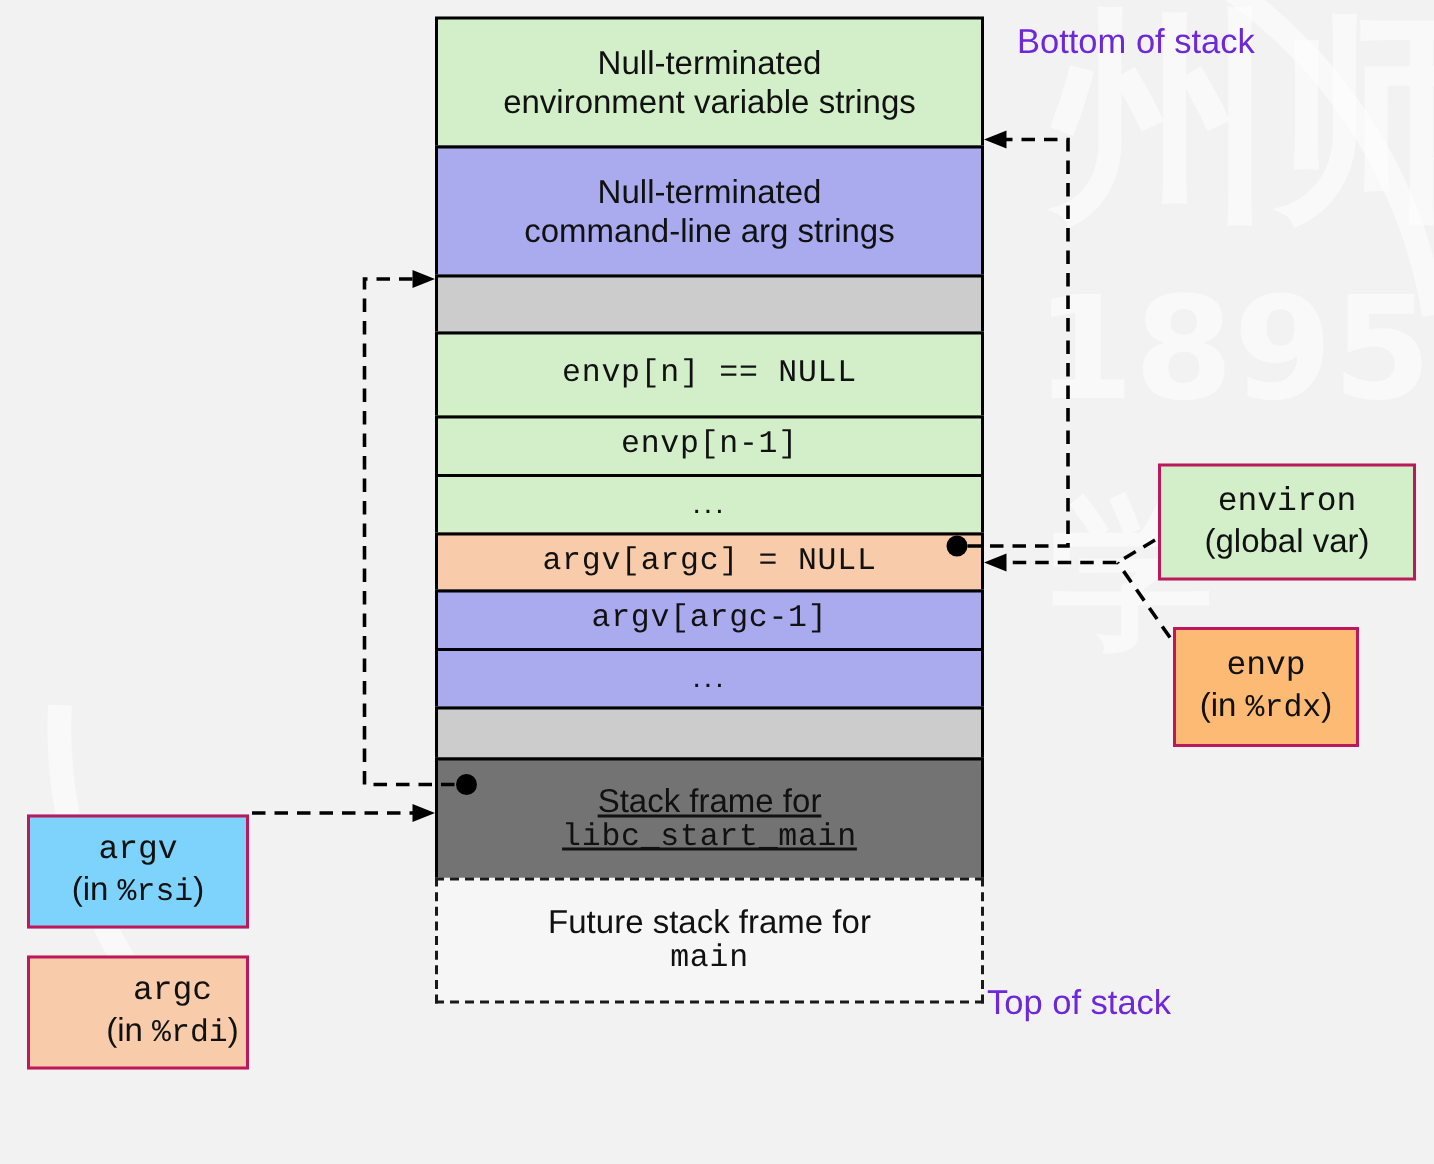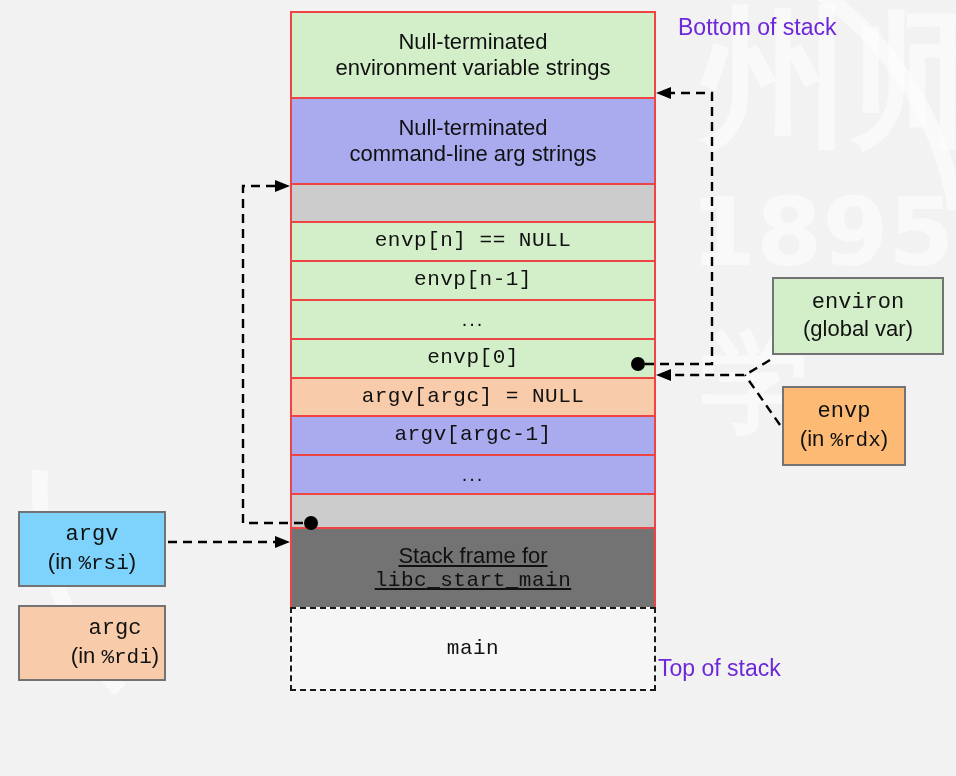--- a/index.html
+++ b/index.html
@@ -44,21 +44,21 @@
   
   #stack-column {
     position: absolute;
     left: 290px;
     top: 11px;
     width: 366px;
   }
 
   .stack-row {
     box-sizing: border-box;
-    border: 2px solid #ef4444;
+    border: 2px solid #000000;
     margin-top: -2px;
     display: flex;
     align-items: center;
     justify-content: center;
     text-align: center;
     position: relative;
     color: #111111;
   }
   .stack-row:first-child { margin-top: 0; }
 
@@ -79,28 +79,29 @@
 
   .dashed-box {
     border: 2px dashed #1a1a1a;
     background: #f6f6f6;
   }
 
   
   .callout {
     position: absolute;
     box-sizing: border-box;
-    border: 2px solid #737373;
+    border: 2px solid #be185d;
     display: flex;
     flex-direction: column;
     align-items: center;
     justify-content: center;
     text-align: right;
     line-height: 1.2;
     color: #111111;
+    margin-top: 32px;
   }
   .callout .ln1 { font-family: "Liberation Mono", "DejaVu Sans Mono", monospace; font-size: 22px; }
   .callout .ln2 { font-family: "Liberation Sans", sans-serif; font-size: 22px; }
   .callout .ln2 .reg { font-family: "Liberation Mono", "DejaVu Sans Mono", monospace; font-size: 21px; }
 
   #callout-environ { left: 772px; top: 277px; width: 172px; height: 78px; background: #d3efc9; }
   #callout-envp    { left: 782px; top: 386px; width: 124px; height: 80px; background: #fdba74; }
   #callout-argv    { left: 18px;  top: 511px; width: 148px; height: 76px; background: #7dd3fc; }
   #callout-argc    { left: 18px;  top: 605px; width: 148px; height: 76px; background: #f8ccaa; padding-left: 46px; }
 
@@ -157,38 +158,33 @@
           <div class="sans">environment variable strings</div>
         </div>
       </div>
       <div class="stack-row fill-purple" style="height: 88px;">
         <div class="row-label">
           <div class="sans">Null-terminated</div>
           <div class="sans">command-line arg strings</div>
         </div>
       </div>
       <div class="stack-row fill-gray" style="height: 40px;"></div>
+      <div class="stack-row fill-green" style="height: 58px;">
+        <div class="row-label">
+          <div class="mono">envp[n] == NULL</div>
+        </div>
+      </div>
       <div class="stack-row fill-green" style="height: 41px;">
         <div class="row-label">
-          <div class="mono">envp[n] == NULL</div>
+          <div class="mono">envp[n-1]</div>
         </div>
       </div>
       <div class="stack-row fill-green" style="height: 41px;">
         <div class="row-label">
-          <div class="mono">envp[n-1]</div>
-        </div>
-      </div>
-      <div class="stack-row fill-green" style="height: 41px;">
-        <div class="row-label">
           <div class="ellipsis">...</div>
-        </div>
-      </div>
-      <div class="stack-row fill-green" style="height: 41px;">
-        <div class="row-label">
-          <div class="mono">envp[0]</div>
         </div>
       </div>
       <div class="stack-row fill-peach" style="height: 40px;">
         <div class="row-label">
           <div class="mono">argv[argc] = NULL</div>
         </div>
       </div>
       <div class="stack-row fill-purple" style="height: 41px;">
         <div class="row-label">
           <div class="mono">argv[argc-1]</div>
@@ -201,20 +197,21 @@
       </div>
       <div class="stack-row fill-gray" style="height: 36px;"></div>
       <div class="stack-row fill-white" style="height: 82px;">
         <div class="row-label">
           <div class="sans">Stack frame for</div>
           <div class="mono">libc_start_main</div>
         </div>
       </div>
       <div class="stack-row dashed-box" style="height: 84px;">
         <div class="row-label">
+          <div class="sans">Future stack frame for</div>
           <div class="mono">main</div>
         </div>
       </div>
     </div>
 
   <div class="callout" id="callout-environ">
     <div class="ln1">environ</div>
     <div class="ln2">
       <span>(global var</span><span>)</span>
     </div>

